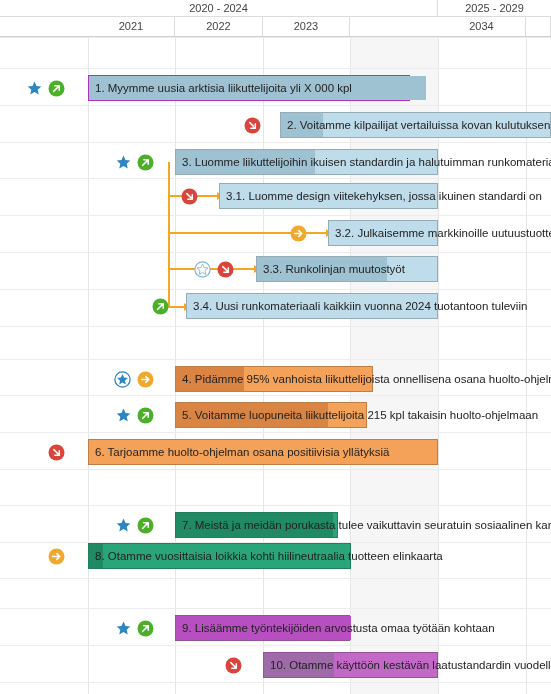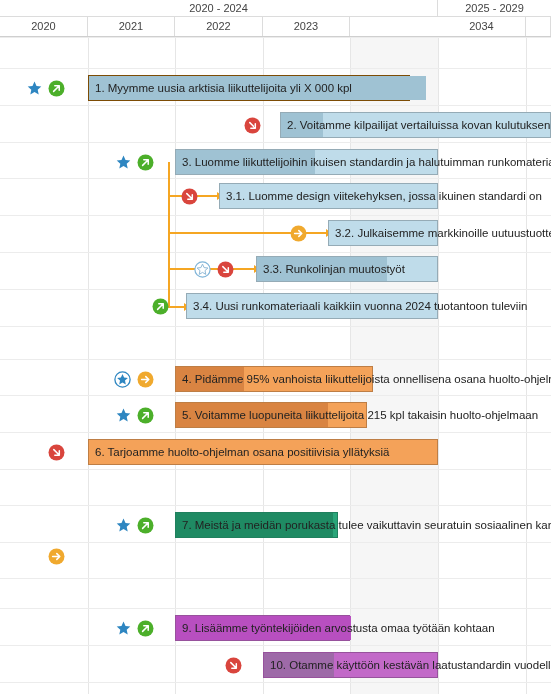--- a/index.html
+++ b/index.html
@@ -69,21 +69,20 @@
 <body>
 
 <div id="gantt">
 
   <div class="hdr-era" id="eraRow">
       <div class="era sep" style="left: 0px; width: 438px;">2020 - 2024</div>
       <div class="era" style="left: 438px; width: 113px;">2025 - 2029</div>
     </div>
 
   <div class="hdr-year" id="yearRow">
-      <div class="ycell" style="left: 0px; width: 88px;">2020</div>
       <div class="ycell" style="left: 88px; width: 87px;">2021</div>
       <div class="ycell" style="left: 175px; width: 88px;">2022</div>
       <div class="ycell" style="left: 263px; width: 87px;">2023</div>
       <div class="ycell" style="left: 438px; width: 88px;">2034</div>
       <div class="ycell" style="left: 526px; width: 25px;"></div>
     </div>
 
   <div class="body" id="body">
       <div class="colhi" style="left: 350px; width: 88px;"></div>
       <div class="vline" style="left: 88px;"></div>
@@ -113,21 +112,21 @@
       <div class="rowline" style="top: 644px;"></div>
       <div class="conn-v" style="left: 168px; top: 124px; height: 144px;"></div>
       <div class="conn-h" style="left: 168px; top: 157px; width: 49px;"></div>
       <div class="conn-head" style="left: 217px; top: 154px;"></div>
       <div class="conn-h" style="left: 168px; top: 194px; width: 158px;"></div>
       <div class="conn-head" style="left: 326px; top: 191px;"></div>
       <div class="conn-h" style="left: 168px; top: 230px; width: 86px;"></div>
       <div class="conn-head" style="left: 254px; top: 227px;"></div>
       <div class="conn-h" style="left: 168px; top: 268px; width: 16px;"></div>
       <div class="conn-head" style="left: 184px; top: 265px;"></div>
-      <div class="bar" style="left: 88px; top: 37px; width: 322px; background: #a16207;">
+      <div class="bar" style="left: 88px; top: 37px; width: 322px; background: #d946ef;">
         <div class="prog" style="width: 337px; background: rgb(159, 194, 211);"></div>
         <div class="lbl">1. Myymme uusia arktisia liikuttelijoita yli X 000 kpl</div>
       </div>
       <div class="ico" style="left: 26px; top: 42px;">
         <svg viewBox="0 0 17 17">
           <path d="M8.5 1.6 L10.5 6.0 L15.3 6.5 L11.7 9.8 L12.7 14.6 L8.5 12.1 L4.3 14.6 L5.3 9.8 L1.7 6.5 L6.5 6.0 Z" fill="#2e86c1"></path>
         </svg>
       </div>
       <div class="ico" style="left: 48px; top: 42px;">
         <svg viewBox="0 0 17 17">
@@ -251,20 +250,24 @@
         <svg viewBox="0 0 17 17">
           <path d="M8.5 1.6 L10.5 6.0 L15.3 6.5 L11.7 9.8 L12.7 14.6 L8.5 12.1 L4.3 14.6 L5.3 9.8 L1.7 6.5 L6.5 6.0 Z" fill="#2e86c1"></path>
         </svg>
       </div>
       <div class="ico" style="left: 137px; top: 479px;">
         <svg viewBox="0 0 17 17">
           <circle cx="8.5" cy="8.5" r="8" fill="#4caf2a"></circle>
               <path d="M5.6 11.4 L11.0 6.0 M6.8 5.8 L11.3 5.7 L11.2 10.2" stroke="#fff" stroke-width="1.5" fill="none" stroke-linecap="round" stroke-linejoin="round"></path>
         </svg>
       </div>
+      <div class="bar" style="left: 88px; top: 505px; width: 263px; background: rgb(42, 165, 121);">
+        <div class="prog" style="width: 14px; background: rgb(31, 138, 99);"></div>
+        <div class="lbl">8. Otamme vuosittaisia loikkia kohti hiilineutraalia tuotteen elinkaarta</div>
+      </div>
       <div class="ico" style="left: 48px; top: 510px;">
         <svg viewBox="0 0 17 17">
           <circle cx="8.5" cy="8.5" r="8" fill="#f0a92e"></circle>
               <path d="M4.6 8.5 L11.7 8.5 M8.8 5.6 L11.8 8.5 L8.8 11.4" stroke="#fff" stroke-width="1.5" fill="none" stroke-linecap="round" stroke-linejoin="round"></path>
         </svg>
       </div>
       <div class="bar" style="left: 175px; top: 577px; width: 175px; background: rgb(194, 105, 200); padding-left: 33px;">
         <div class="prog" style="width: 175px; background: rgb(184, 79, 192);"></div>
         <div class="lbl">9. Lisäämme työntekijöiden arvostusta omaa työtään kohtaan</div>
       </div>

